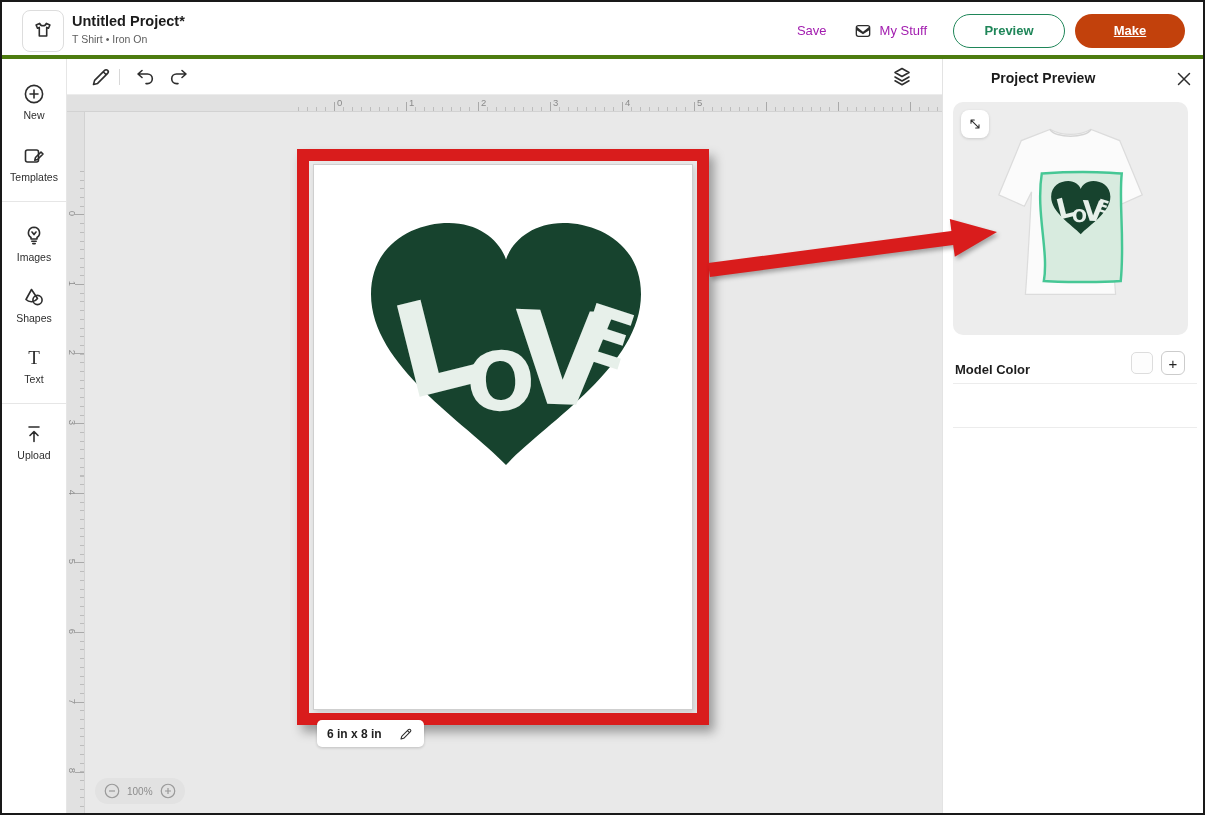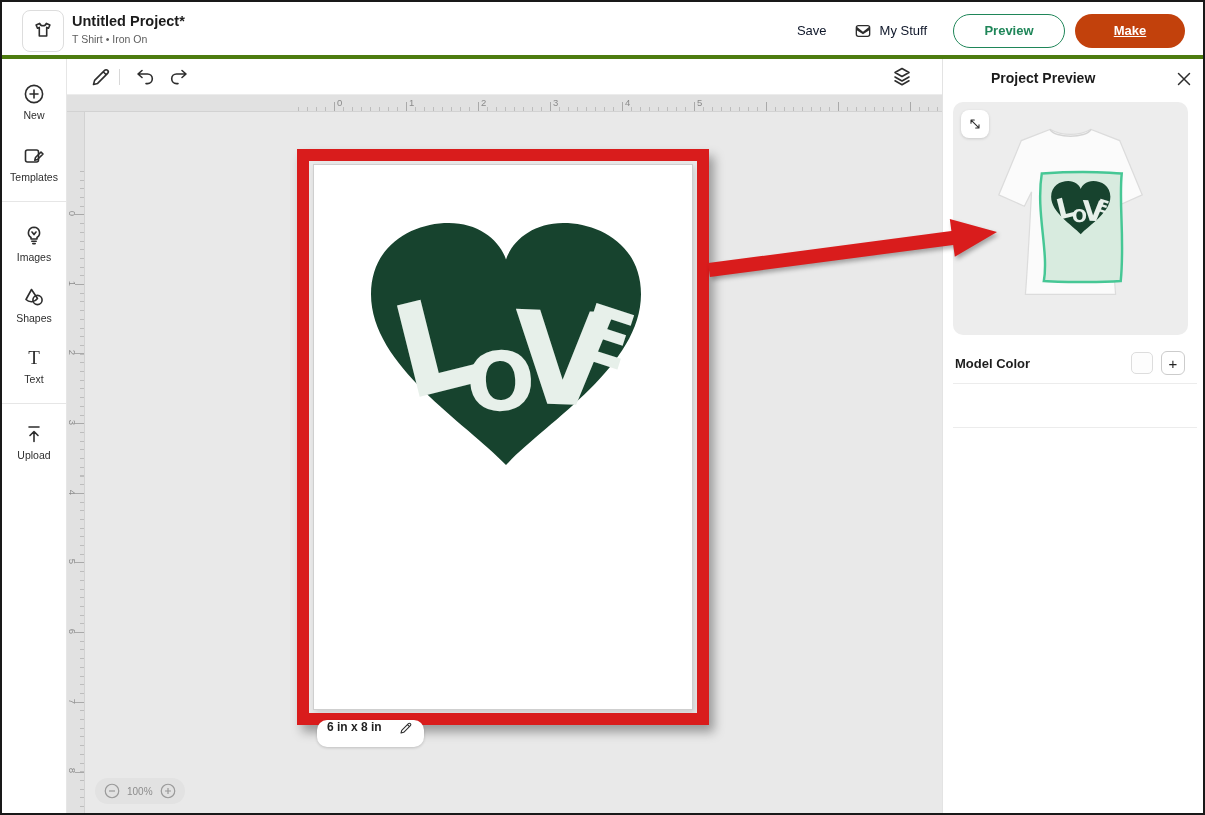--- a/index.html
+++ b/index.html
@@ -7,21 +7,21 @@
   .abs{position:absolute;}
   svg{display:block;}
   .icon-stroke{stroke:#2d2d2d;fill:none;stroke-width:1.6;stroke-linecap:round;stroke-linejoin:round;}
 
   
   .topbar{left:0;top:0;width:100%;height:57px;background:#fff;border-bottom:4px solid #4d7c0f;box-sizing:border-box;}
   .logo-btn{left:20px;top:8px;width:40px;height:40px;border:1px solid #ddd;border-radius:8px;background:#fff;display:flex;align-items:center;justify-content:center;cursor:pointer;}
   .proj-title{left:70px;top:11px;font-size:14.5px;font-weight:bold;color:#1c1c1c;}
   .proj-sub{left:70px;top:31px;font-size:10.5px;color:#5d5d5d;}
   .topbar-right{right:18px;top:0;height:57px;display:flex;align-items:center;gap:26px;}
-  .txt-btn{font-size:13px;color:#0f172a;cursor:pointer;display:flex;align-items:center;gap:7px;}
+  .txt-btn{font-size:13px;color:#a21caf;cursor:pointer;display:flex;align-items:center;gap:7px;}
   .pill{height:34px;border-radius:17px;display:flex;align-items:center;justify-content:center;font-size:13px;font-weight:600;cursor:pointer;box-sizing:border-box;}
   .pill-outline{width:112px;border:1.5px solid #1f8659;color:#1f8659;background:#fff;}
   .pill-solid{width:110px;background:#c2410c;color:#fff;border:none;margin-left:-16px;text-decoration:underline;}
 
   
   .sidebar{left:0;top:57px;width:65px;height:758px;background:#fff;border-right:1px solid #e6e6e6;box-sizing:border-box;}
   .side-item{position:absolute;left:0;width:64px;display:flex;flex-direction:column;align-items:center;gap:3px;cursor:pointer;}
   .side-item .lbl{font-size:10.5px;color:#2e2e2e;text-align:center;}
   .side-div{position:absolute;left:0;width:64px;height:1px;background:#e6e6e6;}
 
@@ -34,33 +34,33 @@
   .ruler-corner{left:0;top:36px;width:18px;height:17px;background:#e1e1e1;border-bottom:1px solid #d2d2d2;box-sizing:border-box;}
   .ruler-v{left:0;top:53px;width:18px;height:705px;background:#e1e1e1;border-right:1px solid #d2d2d2;box-sizing:border-box;overflow:hidden;}
   .rh-ticks{position:absolute;left:213px;top:0;right:0;bottom:0;background-image:repeating-linear-gradient(to right,#bdbdbd 0 1px,transparent 1px 9px);background-size:100% 4px;background-position:0 100%;background-repeat:no-repeat;}
   .rh-unitticks{position:absolute;left:249px;top:0;right:0;bottom:0;background-image:repeating-linear-gradient(to right,#a9a9a9 0 1px,transparent 1px 72px);background-size:100% 9px;background-position:0 100%;background-repeat:no-repeat;}
   .rh-num{position:absolute;top:2px;font-size:9.5px;color:#8a8a8a;}
   .rv-ticks{position:absolute;top:59px;bottom:0;left:0;width:100%;background-image:repeating-linear-gradient(to bottom,#bdbdbd 0 1px,transparent 1px 8.7px);background-size:4px 100%;background-position:100% 0;background-repeat:no-repeat;}
   .rv-unitticks{position:absolute;top:102px;bottom:0;left:0;width:100%;background-image:repeating-linear-gradient(to bottom,#a9a9a9 0 1px,transparent 1px 69.7px);background-size:9px 100%;background-position:100% 0;background-repeat:no-repeat;}
   .rv-num{position:absolute;left:3px;font-size:9.5px;color:#8a8a8a;transform:rotate(90deg);}
   .mat{left:246px;top:105px;width:380px;height:546px;background:#fff;border:1px solid #cfcfcf;box-shadow:2px 3px 6px rgba(0,0,0,0.12);box-sizing:border-box;}
   .red-rect{left:230px;top:90px;width:412px;height:576px;border:12px solid #d91c1c;box-sizing:border-box;box-shadow:5px 7px 10px rgba(0,0,0,0.35);z-index:10;pointer-events:none;}
-  .size-tag{left:250px;top:661px;height:27px;padding:0 10px;background:#fff;border-radius:10px;box-shadow:0 1px 3px rgba(0,0,0,0.18);display:flex;gap:16px;font-size:12px;font-weight:bold;color:#1f1f1f;cursor:pointer;z-index:12;}
+  .size-tag{left:250px;top:661px;height:27px;padding:0 10px;background:#fff;border-radius:5px;box-shadow:0 1px 3px rgba(0,0,0,0.18);display:flex;align-items:center;gap:16px;font-size:12px;font-weight:bold;color:#1f1f1f;cursor:pointer;z-index:12;}
   .zoom-pill{left:28px;top:719px;height:26px;padding:0 8px;background:#e2e2e2;border-radius:14px;display:flex;align-items:center;gap:6px;color:#8f8f8f;}
   .zoom-pill .pct{font-size:10px;color:#8c8c8c;}
   .zoom-btn{width:18px;height:18px;cursor:pointer;}
 
   
   .panel{left:940px;top:57px;width:265px;height:758px;background:#fff;border-left:1px solid #e3e3e3;box-sizing:border-box;}
   .panel-title{left:12px;top:11px;font-size:14px;font-weight:bold;color:#1b1b1b;padding-left:36px;}
   .close-btn{right:12px;top:9px;width:22px;height:22px;cursor:pointer;}
   .preview-card{left:10px;top:43px;width:235px;height:233px;background:#ededed;border-radius:10px;}
   .expand-btn{left:8px;top:8px;width:28px;height:28px;background:#fff;border-radius:8px;box-shadow:0 1px 3px rgba(0,0,0,0.15);display:flex;align-items:center;justify-content:center;cursor:pointer;z-index:5;}
   .row-label{font-size:13px;font-weight:bold;color:#1d1d1d;}
-  .mc-row{left:12px;top:290px;right:12px;height:28px;display:flex;align-items:center;}
+  .mc-row{left:12px;top:290px;right:12px;height:28px;display:flex;align-items:flex-end;}
   .mc-swatch{position:absolute;right:42px;top:3px;width:20px;height:20px;border:1px solid #ddd;border-radius:5px;background:#fdfdfd;cursor:pointer;}
   .mc-add{position:absolute;right:10px;top:2px;width:22px;height:22px;border:1px solid #ccc;border-radius:6px;background:#fff;display:flex;align-items:center;justify-content:center;font-size:15px;color:#222;cursor:pointer;}
   .p-div{position:absolute;left:10px;right:10px;height:1px;background:#ececec;}
   .vda-row{left:12px;top:334px;right:12px;height:24px;display:flex;align-items:center;gap:7px;}
   .toggle{position:absolute;right:2px;top:2px;width:37px;height:19px;background:#1f8659;border-radius:10px;cursor:pointer;}
   .toggle .knob{position:absolute;right:2px;top:2px;width:15px;height:15px;border-radius:50%;background:#fff;}
 
   .arrow-overlay{left:700px;top:200px;width:300px;height:100px;z-index:60;pointer-events:none;}
 </style>
 </head>

